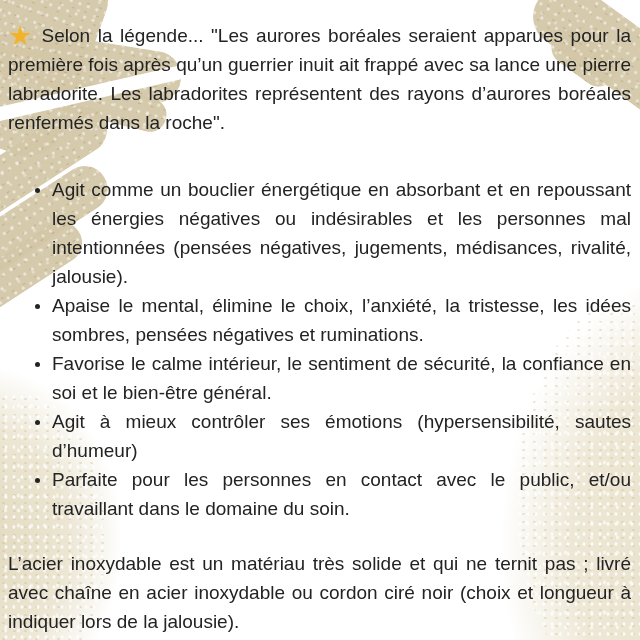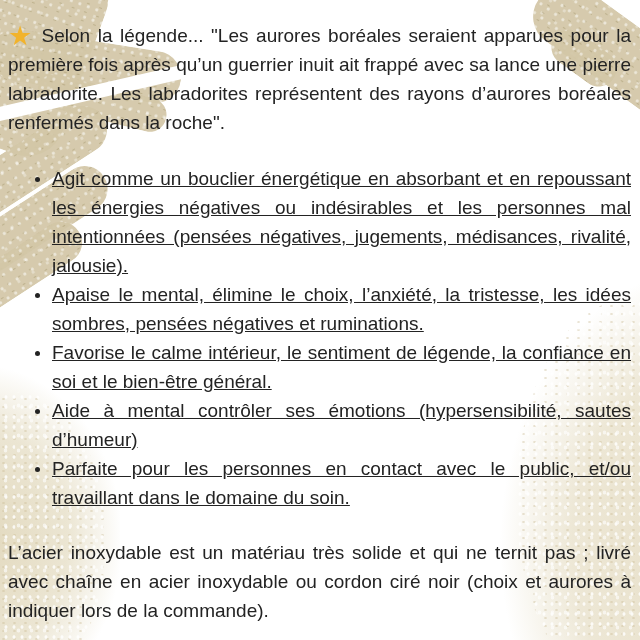--- a/index.html
+++ b/index.html
@@ -69,24 +69,23 @@
     text-align: justify;
   }
   .star {
     color: #f2b32b;
     font-size: 27px;
     vertical-align: -3px;
     margin-right: 7px;
     line-height: 0;
   }
   .benefits {
-    margin: 27px 0 0;
+    margin: 38px 0 0;
     padding-left: 44px;
     list-style: disc outside;
-    text-decoration: underline;
   }
   .benefits li {
     font-size: 19px; line-height: 29px;
     text-align: justify;
   }
   .benefits li::marker { color: #232323; font-size: 17px; }
   .material {
     margin: 26px 0 0;
     font-size: 19px; line-height: 29px;
     text-align: justify;
@@ -112,21 +111,21 @@
   <div class="deco gl-left"></div>
   <div class="deco gl-right"></div>
 
   <div class="content">
 
     <p class="intro"><span class="star">★</span><span>Selon la légende... "Les aurores boréales seraient apparues pour la première fois après qu’un guerrier inuit ait frappé avec sa lance une pierre labradorite. Les labradorites représentent des rayons d’aurores boréales renfermés dans la roche".</span></p>
 
     <ul class="benefits">
       <li>Agit comme un bouclier énergétique en absorbant et en repoussant les énergies négatives ou indésirables et les personnes mal intentionnées (pensées négatives, jugements, médisances, rivalité, jalousie).</li>
       <li>Apaise le mental, élimine le choix, l’anxiété, la tristesse, les idées sombres, pensées négatives et ruminations.</li>
-      <li>Favorise le calme intérieur, le sentiment de légende, la confiance en soi et le bien-être général.</li>
-      <li>Aide à mental contrôler ses émotions (hypersensibilité, sautes d’humeur)</li>
+      <li>Favorise le calme intérieur, le sentiment de sécurité, la confiance en soi et le bien-être général.</li>
+      <li>Agit à mieux contrôler ses émotions (hypersensibilité, sautes d’humeur)</li>
       <li>Parfaite pour les personnes en contact avec le public, et/ou travaillant dans le domaine du soin.</li>
     </ul>
 
-    <p class="material">L’acier inoxydable est un matériau très solide et qui ne ternit pas ; livré avec chaîne en acier inoxydable ou cordon ciré noir (choix et aurores à indiquer lors de la commande).</p>
+    <p class="material">L’acier inoxydable est un matériau très solide et qui ne ternit pas ; livré avec chaîne en acier inoxydable ou cordon ciré noir (choix et longueur à indiquer lors de la jalousie).</p>
 
   </div>
 </div>
 
 </body></html>

